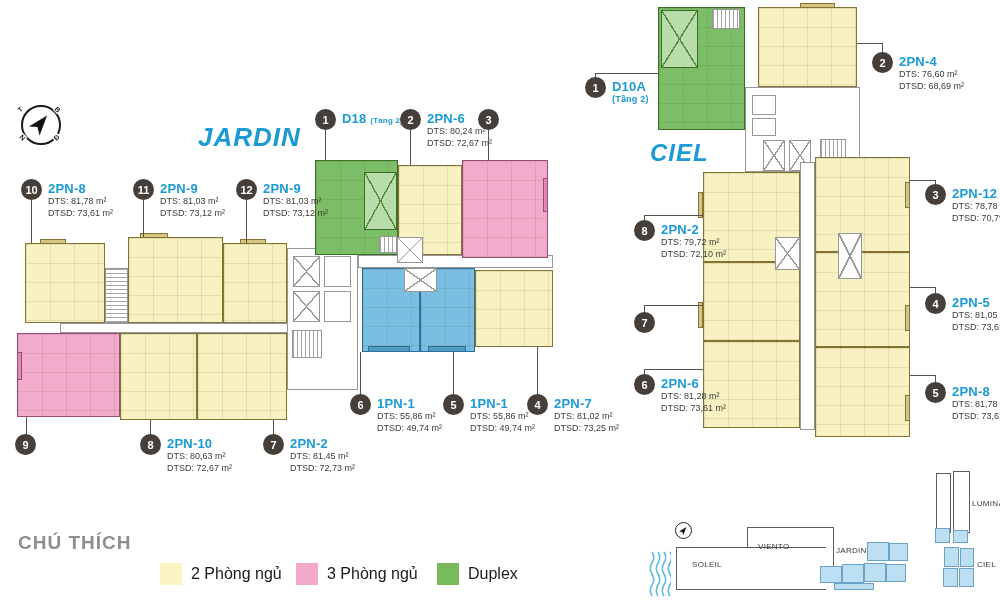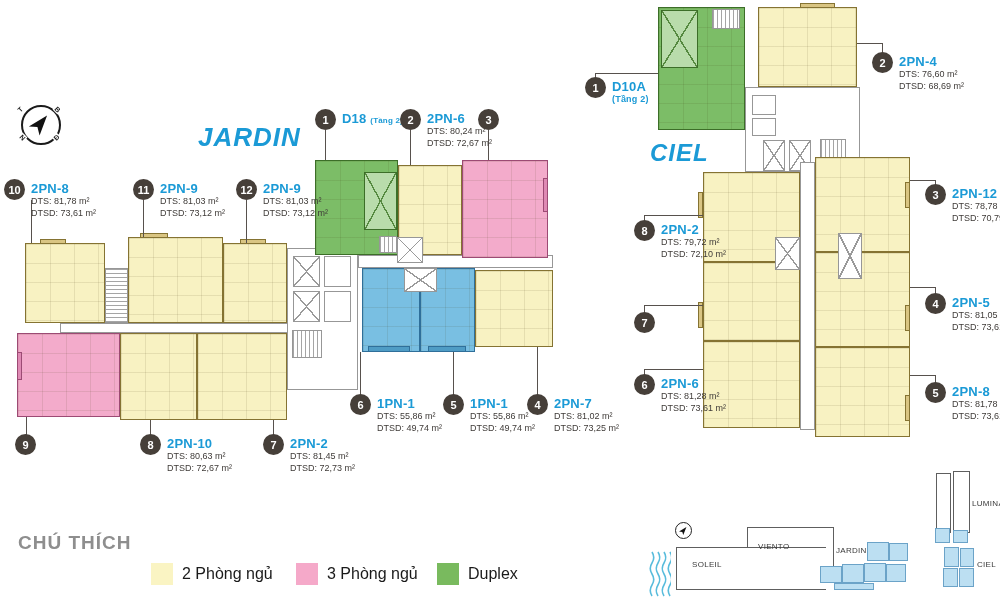--- a/index.html
+++ b/index.html
@@ -199,21 +199,21 @@
     <div class="lnh" style="left:644px;top:369px;width:59px"></div>
     <div class="lnv" style="left:644px;top:369px;height:6px"></div>
     <div class="lnh" style="left:910px;top:180px;width:26px"></div>
     <div class="lnv" style="left:935px;top:180px;height:5px"></div>
     <div class="lnh" style="left:910px;top:287px;width:26px"></div>
     <div class="lnv" style="left:935px;top:287px;height:7px"></div>
     <div class="lnh" style="left:910px;top:375px;width:26px"></div>
     <div class="lnv" style="left:935px;top:375px;height:8px"></div>
   </div>
 
-  <div class="ulabel" style="left:4px;top:179px">
+  <div class="ulabel" style="left:21px;top:179px">
     <div class="badge">10</div>
     <div>
         <div class="uname">2PN-8</div>
       <div class="uarea">DTS: 81,78 m²</div>
       <div class="uarea">DTSD: 73,61 m²</div>
       </div>
   </div>
   <div class="ulabel" style="left:133px;top:179px">
     <div class="badge">11</div>
     <div>
@@ -343,21 +343,21 @@
   <div class="ulabel" style="left:925px;top:382px">
     <div class="badge">5</div>
     <div>
         <div class="uname">2PN-8</div>
       <div class="uarea">DTS: 81,78 m²</div>
       <div class="uarea">DTSD: 73,61 m²</div>
       </div>
   </div>
 
   <div class="legend-title" style="left:18px;top:532px">CHÚ THÍCH</div>
-  <div class="legend-item" style="left:151px;top:563px">
+  <div class="legend-item" style="left:160px;top:563px">
     <div class="legend-sw sw-yellow"></div>
     <div class="legend-label">2 Phòng ngủ</div>
   </div>
   <div class="legend-item" style="left:296px;top:563px">
     <div class="legend-sw sw-pink"></div>
     <div class="legend-label">3 Phòng ngủ</div>
   </div>
   <div class="legend-item" style="left:437px;top:563px">
     <div class="legend-sw sw-green"></div>
     <div class="legend-label">Duplex</div>

